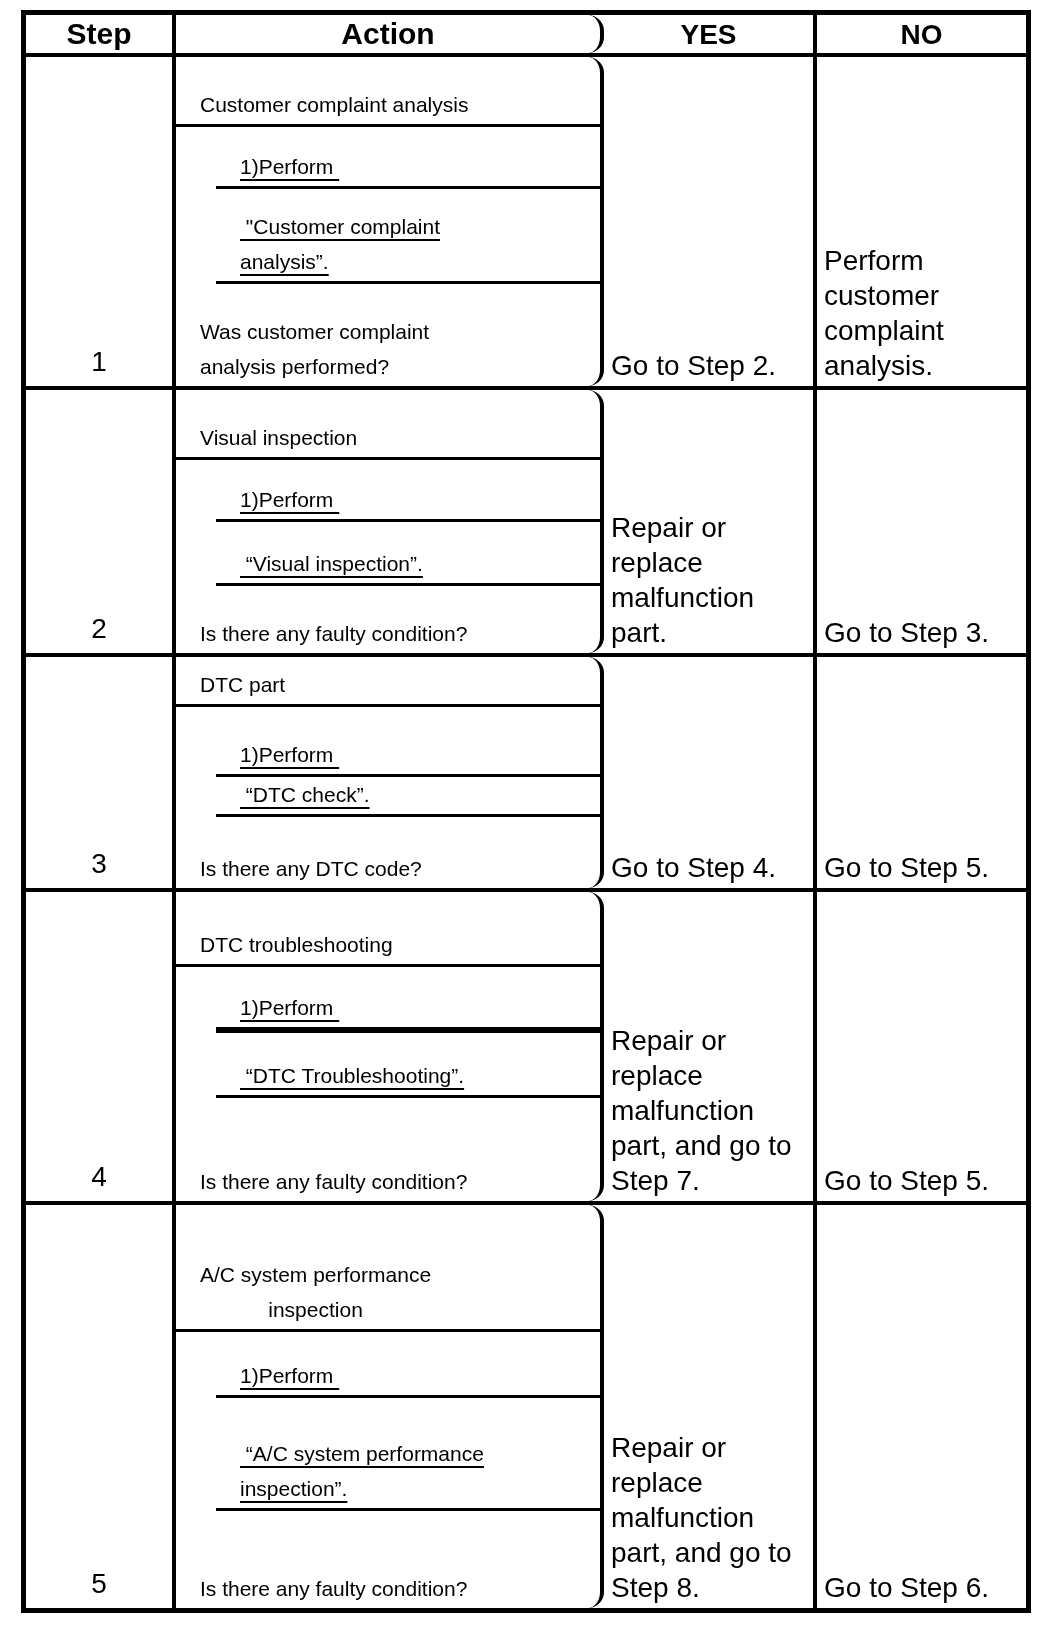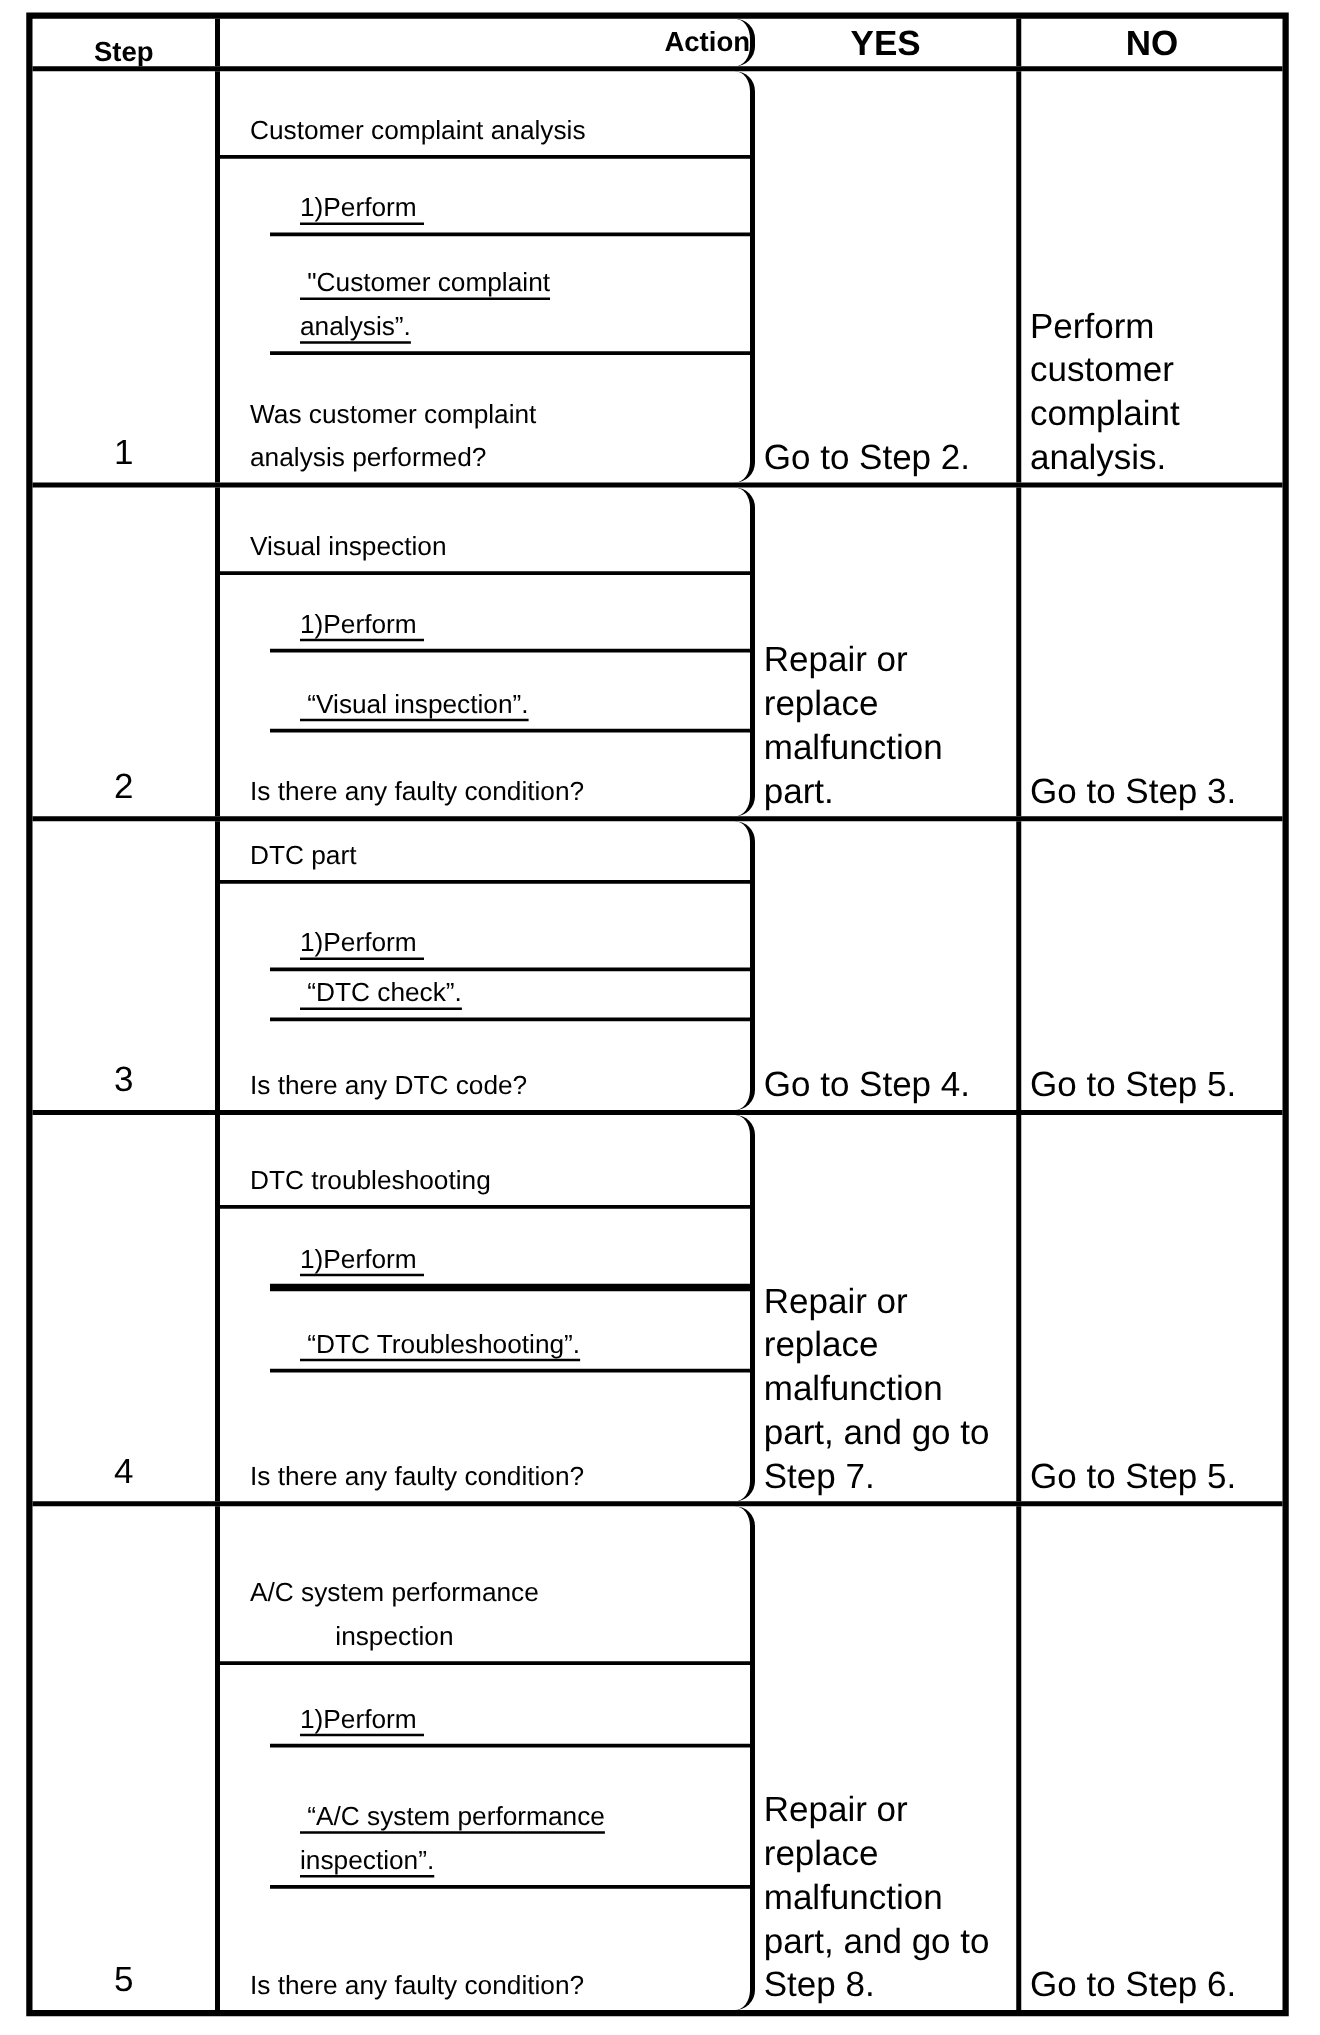--- a/index.html
+++ b/index.html
@@ -13,22 +13,22 @@
   }
   .row{display:flex;border-bottom:4px solid #000;}
   .row:last-child{border-bottom:none;}
   .cell{box-sizing:border-box;overflow:hidden;}
   .c-step{width:150px;border-right:4px solid #000;}
   .c-action{width:428px;border-right:4px solid #000;border-radius:16px;}
   .c-yes{width:213px;border-right:4px solid #000;}
   .c-no{width:209px;}
   
   .hrow{height:38px;}
-  .hcell{display:flex;align-items:flex-end;justify-content:center;
-         font-size:22px;font-weight:bold;line-height:1;}
+  .hcell{display:flex;align-items:center;justify-content:center;
+         font-size:30px;font-weight:bold;line-height:1;}
   
   .brow .c-step{display:flex;align-items:flex-end;justify-content:center;
                 font-size:28px;padding-bottom:8px;}
   .c-yes,.c-no{display:flex;align-items:flex-end;
                font-size:28px;line-height:35px;
                padding:0 4px 3px 7px;white-space:pre-line;}
   
   .c-action{display:flex;flex-direction:column;}
   .sub{box-sizing:border-box;display:flex;align-items:flex-end;
        font-size:21px;line-height:35px;

